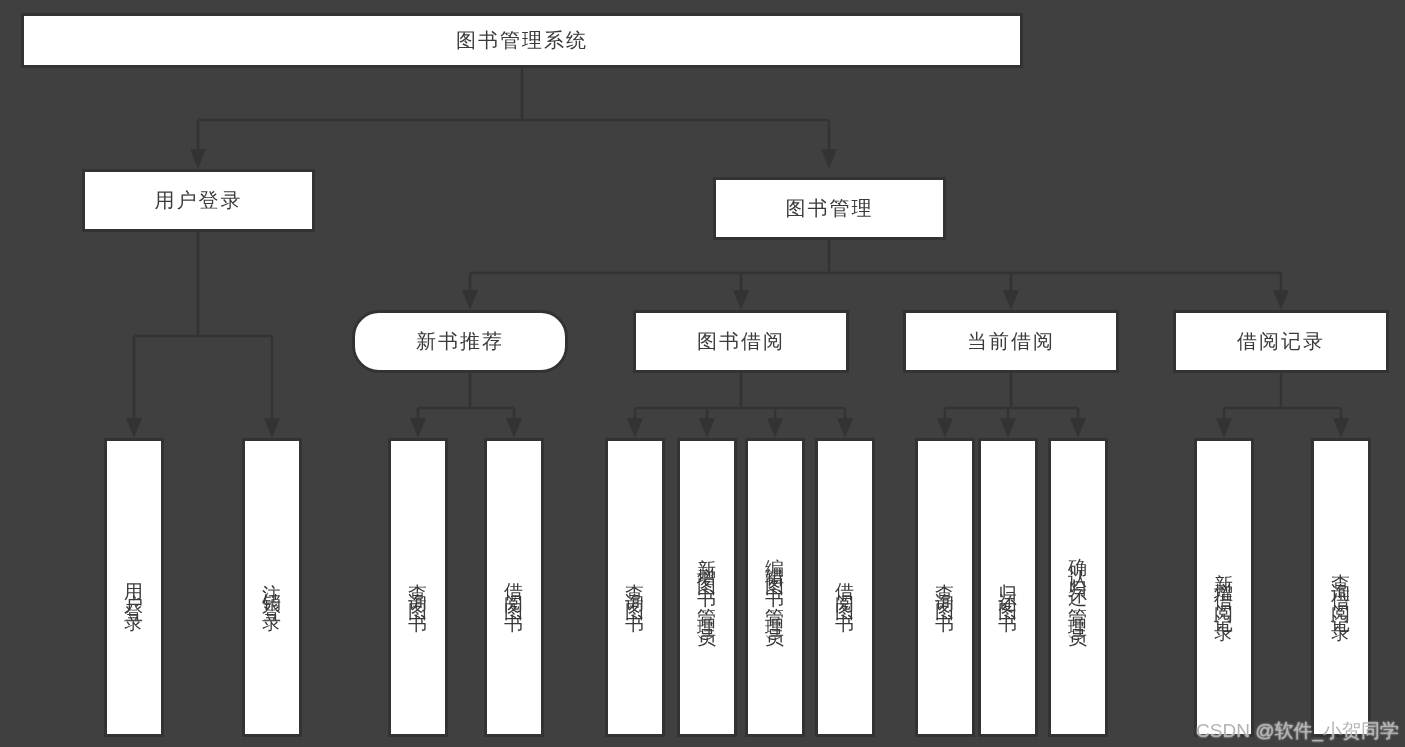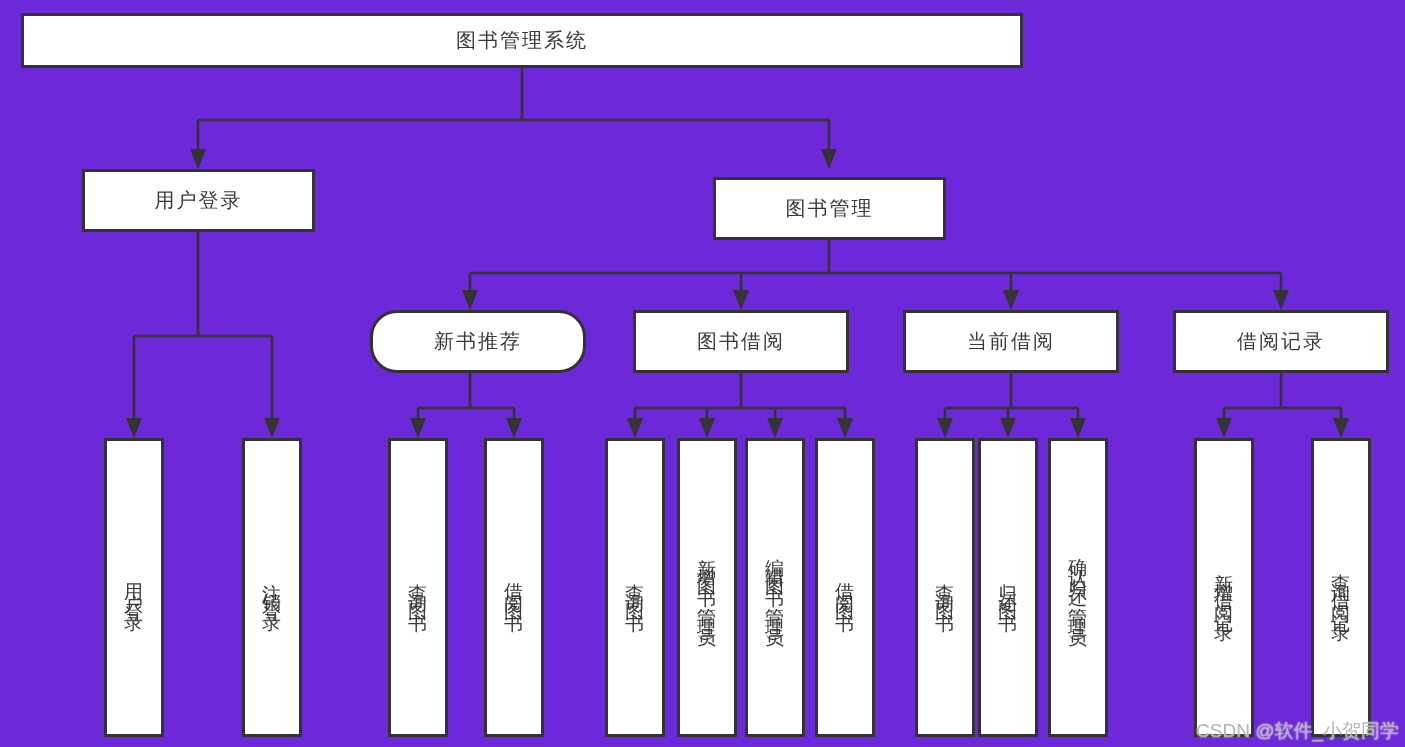--- a/index.html
+++ b/index.html
@@ -6,21 +6,21 @@
   html, body {
     margin: 0;
     padding: 0;
     background: #ffffff;
     font-family: "Liberation Sans", sans-serif;
   }
   .canvas {
     position: relative;
     width: 1405px;
     height: 747px;
-    background: #6d28d9;
+    background: #404040;
     overflow: hidden;
   }
   .wires {
     position: absolute;
     left: 0;
     top: 0;
     z-index: 1;
   }
   .box {
     position: absolute;
@@ -123,21 +123,21 @@
     <span class="hlabel">图书管理系统</span>
   </div>
 
   <div class="box lvl2" style="left:82px;">
     <span class="hlabel">用户登录</span>
   </div>
   <div class="box lvl2" style="left:713px;margin-top:8px;">
     <span class="hlabel">图书管理</span>
   </div>
 
-  <div class="box lvl3" style="left:370px;border-radius:27px;">
+  <div class="box lvl3" style="left:352px;border-radius:27px;">
     <span class="hlabel">新书推荐</span>
   </div>
   <div class="box lvl3" style="left:903px;">
     <span class="hlabel">当前借阅</span>
   </div>
   <div class="box lvl3" style="left:633px;">
     <span class="hlabel">图书借阅</span>
   </div>
   <div class="box lvl3" style="left:1173px;align-items:center;">
     <span class="hlabel">借阅记录</span>

